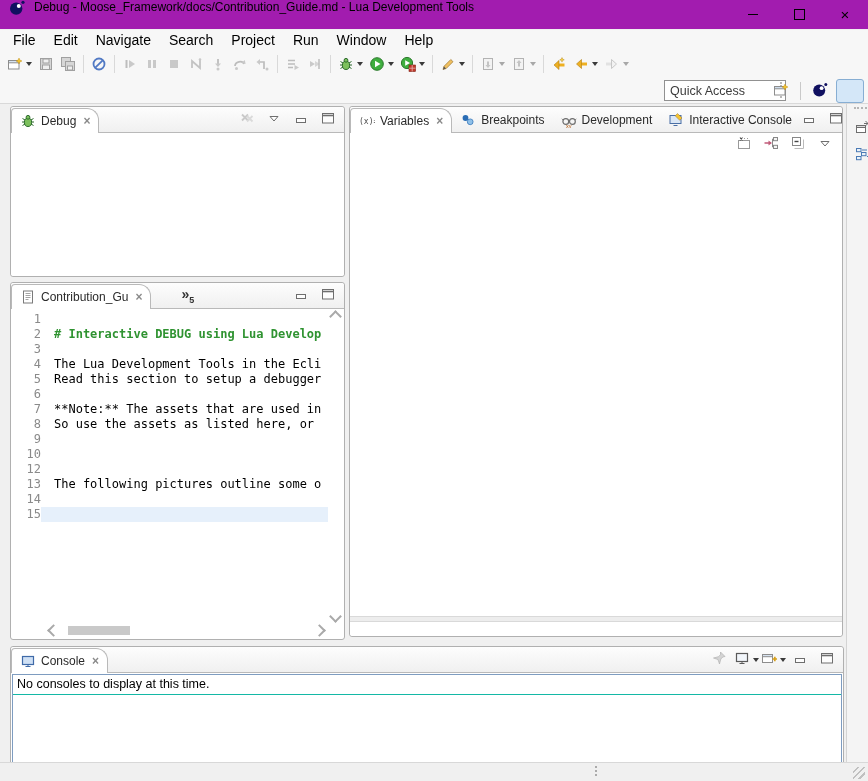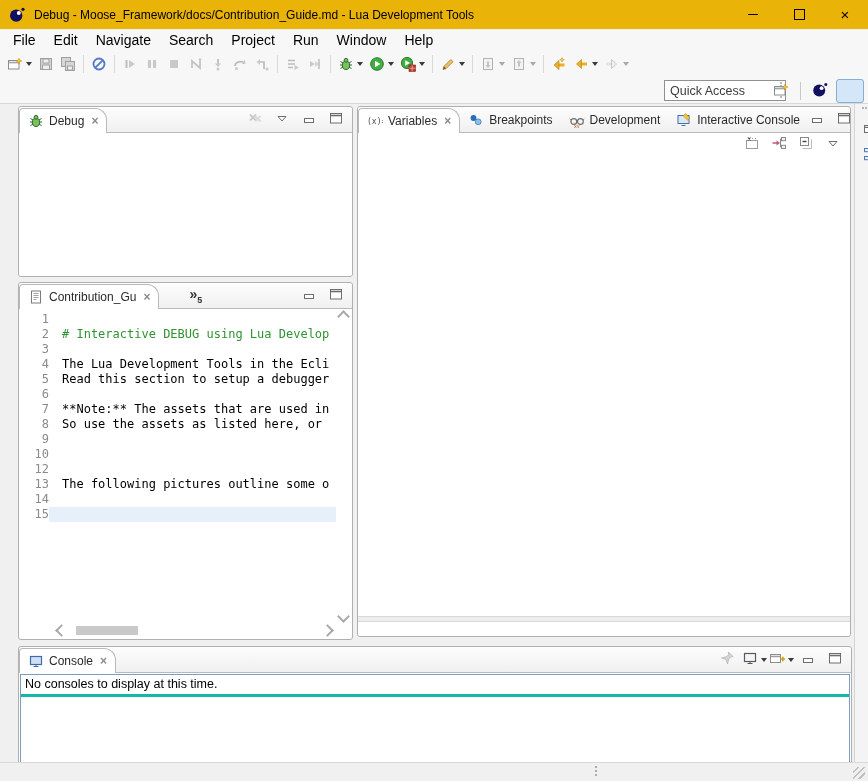--- a/index.html
+++ b/index.html
@@ -2,21 +2,21 @@
 <html style="--heading: #2f9331; --curline: #e6f0fb; --console-bd: #7e9cc0; --persp-sel-bg: #d4e7f8; --persp-sel-bd: #87aed3;"><head>
 <meta charset="utf-8">
 <style>
   html,body{margin:0;padding:0}
   body{
     width:868px;height:781px;overflow:hidden;position:relative;
     font-family:"Liberation Sans","DejaVu Sans",sans-serif;font-size:12px;color:#000;
     background:#f0f0f0;
   }
   
-  #titlebar{height:30px;background:#eab308;display:flex;align-items:center;border-bottom:1px solid #f0f0f0;box-sizing:border-box}
+  #titlebar{height:30px;background:#a21caf;display:flex;border-bottom:1px solid #f0f0f0;box-sizing:border-box}
   #titlebar .appicon{margin:0 9px 0 9px;width:16px;height:16px}
   #titlebar .title{font-size:12px;color:#000}
   .wctrls{margin-left:auto;display:flex;height:100%}
   .wbtn{width:46px;height:100%;display:flex;align-items:center;justify-content:center}
   .gl-min{width:10px;border-top:1px solid #000}
   .gl-max{width:9px;height:9px;border:1px solid #000}
   .gl-close{font-size:15px;line-height:15px;color:#000}
   
   #menubar{height:20px;background:#f7f7f7;display:flex;align-items:center;padding-left:4px}
   .menu-item{padding:0 9px;height:20px;line-height:20px;font-size:14px}
@@ -30,55 +30,55 @@
   .tbtn.dis .dd{border-top-color:#a8a8a8}
   #toolbar2{height:26px;background:#f7f7f7;border-bottom:1px solid #d9d9d9;position:relative;box-sizing:border-box}
   #quick-access{position:absolute;left:664px;top:2px;width:110px;height:19px;border:1px solid #919191;background:#fff;font-size:12.5px;padding:0 5px;font-family:Liberation Sans, sans-serif}
   #quick-access::placeholder{color:#3c3c3c;opacity:1}
   #qa-handle{position:absolute;left:780px;top:4px;height:16px;width:3px;border-left:2px dotted #b8b8b8}
   #persp-bar{position:absolute;right:4px;top:1px;height:24px;display:flex;align-items:center;gap:2px}
   .pbtn{width:26px;height:22px;display:flex;align-items:center;justify-content:center;border-radius:3px;border:1px solid transparent}
   .pbtn.sel{background:var(--persp-sel-bg);border-color:var(--persp-sel-bd)}
   .psep{width:1px;height:18px;background:#c9c9c9;margin:0 3px}
   
-  #main{position:absolute;top:104px;left:16px;right:0;height:658px;background:#f0f0f0}
+  #main{position:absolute;top:104px;left:8px;right:0;height:658px;background:#f0f0f0}
   .panel{position:absolute;background:#fff;border:1px solid #b0b0b0;border-radius:3px;box-sizing:border-box;display:flex;flex-direction:column}
   .hdr{height:25px;flex:0 0 25px;display:flex;align-items:flex-end;background:linear-gradient(#fdfdfd,#f0f0f0);border-bottom:1px solid #b9b9b9;border-radius:3px 3px 0 0;position:relative}
   .tab{height:24px;display:flex;align-items:center;gap:5px;padding:0 8px;font-size:12px;color:#2a2a2a;white-space:nowrap;border-top-left-radius:4px;border-top-right-radius:12px;box-sizing:border-box}
   .tab.sel{background:#fff;border:1px solid #b9b9b9;border-bottom:none;margin-bottom:-1px;height:25px;z-index:2}
   .tab .icon{width:16px;height:16px}
   .tclose{color:#8a8a8a;font-weight:bold;font-size:12px;margin-left:2px}
   .hdr-tools{margin-left:auto;align-self:center;display:flex;align-items:center;gap:9px;padding-right:7px}
   .hbtn{width:18px;height:18px;display:flex;align-items:center;justify-content:center}
   .more-tabs{align-self:center;margin-left:30px;font-weight:bold;color:#333;font-size:14px}
   .more-tabs sub{font-size:9px;font-weight:bold}
   
   #editor-body{flex:1;position:relative;font-family:"DejaVu Sans Mono","Liberation Mono",monospace;font-size:12px;overflow:hidden}
   #ed-lines{position:absolute;left:0;top:0;right:16px;bottom:16px;padding-top:3px;overflow:hidden}
   .ln{height:15px;line-height:15px;display:flex}
   .ln .num{flex:0 0 30px;text-align:right;color:#8a8a8a;padding-right:0}
   .ln .body{flex:1;padding-left:13px;white-space:pre;overflow:hidden}
   .ln.cur .body{background:var(--curline)}
-  .seg-heading{color:var(--heading);font-weight:normal}
+  .seg-heading{color:var(--heading);font-weight:bold}
   .seg-emphasis{}
   .chev{width:7px;height:7px;border-right:2px solid #a9a9a9;border-bottom:2px solid #a9a9a9;display:inline-block}
   .chev.up{transform:rotate(-135deg)}.chev.down{transform:rotate(45deg)}
   .chev.left{transform:rotate(135deg)}.chev.right{transform:rotate(-45deg)}
   #ed-vscroll{position:absolute;right:2px;top:3px;bottom:18px;width:13px;display:flex;flex-direction:column;justify-content:space-between;align-items:center}
   #ed-hscroll{position:absolute;left:38px;right:20px;bottom:2px;height:13px;display:flex;align-items:center}
   #ed-hthumb{width:62px;height:9px;background:#c9c9c9;margin-left:10px}
   #ed-hspace{flex:1}
   
   #vars-toolbar{flex:0 0 23px;display:flex;justify-content:flex-end;align-items:center;gap:9px;padding-right:8px;background:#fff}
   #vars-tree{flex:1;background:#fff}
   #vars-sash{flex:0 0 4px;background:#ededed;border-top:1px solid #d9d9d9;border-bottom:1px solid #d9d9d9}
   #vars-detail{flex:0 0 14px;background:#fff;border-radius:0 0 3px 3px}
   
   #console-body{flex:1;margin:1px;border:1px solid var(--console-bd);background:#fff;overflow:hidden}
-  #console-message{font-size:12.5px;padding:2px 4px 3px 4px;border-bottom:3px solid #14b8a6}
+  #console-message{font-size:12.5px;padding:2px 4px 3px 4px;border-bottom:1px solid #14b8a6}
   
   #right-trim{position:absolute;left:838px;top:0;width:30px;height:100%;background:#f4f4f4;border-left:1px solid #d4d4d4;box-sizing:border-box;display:flex;flex-direction:column;align-items:center;padding-top:3px}
   #right-trim .dots{width:16px;border-top:2px dotted #b5b5b5;margin-bottom:8px}
   .trimbtn{width:22px;height:22px;display:flex;align-items:center;justify-content:center;margin-bottom:5px;border-radius:3px}
   
   #statusbar{position:absolute;left:0;bottom:0;width:868px;height:19px;background:#f0f0f0;border-top:1px solid #d8d8d8;box-sizing:border-box}
   #sb-handle{position:absolute;left:595px;top:3px;width:2px;height:12px;background:repeating-linear-gradient(#ababab 0 2px,transparent 2px 4px)}
   #sb-grip{position:absolute;right:3px;bottom:2px;width:12px;height:12px;background:repeating-linear-gradient(135deg,transparent 0 3px,#c0c0c0 3px 4.5px)}
   .dis{}
 </style>

